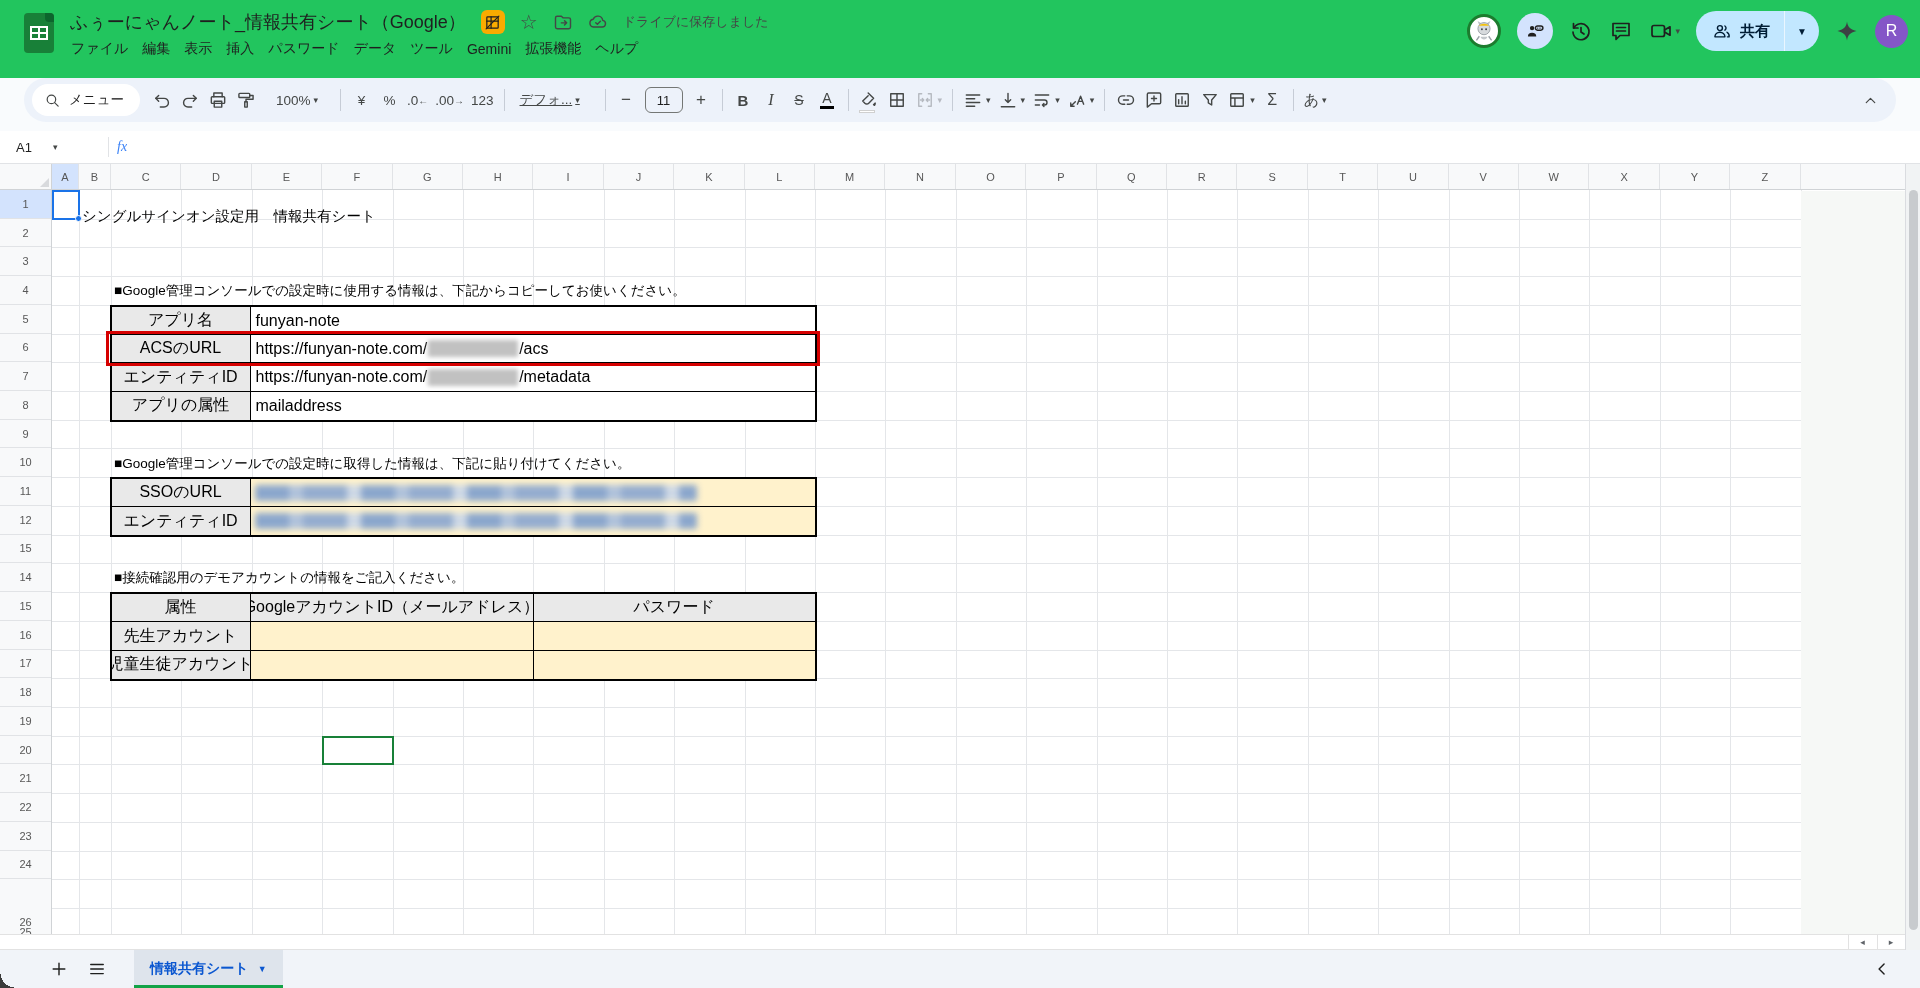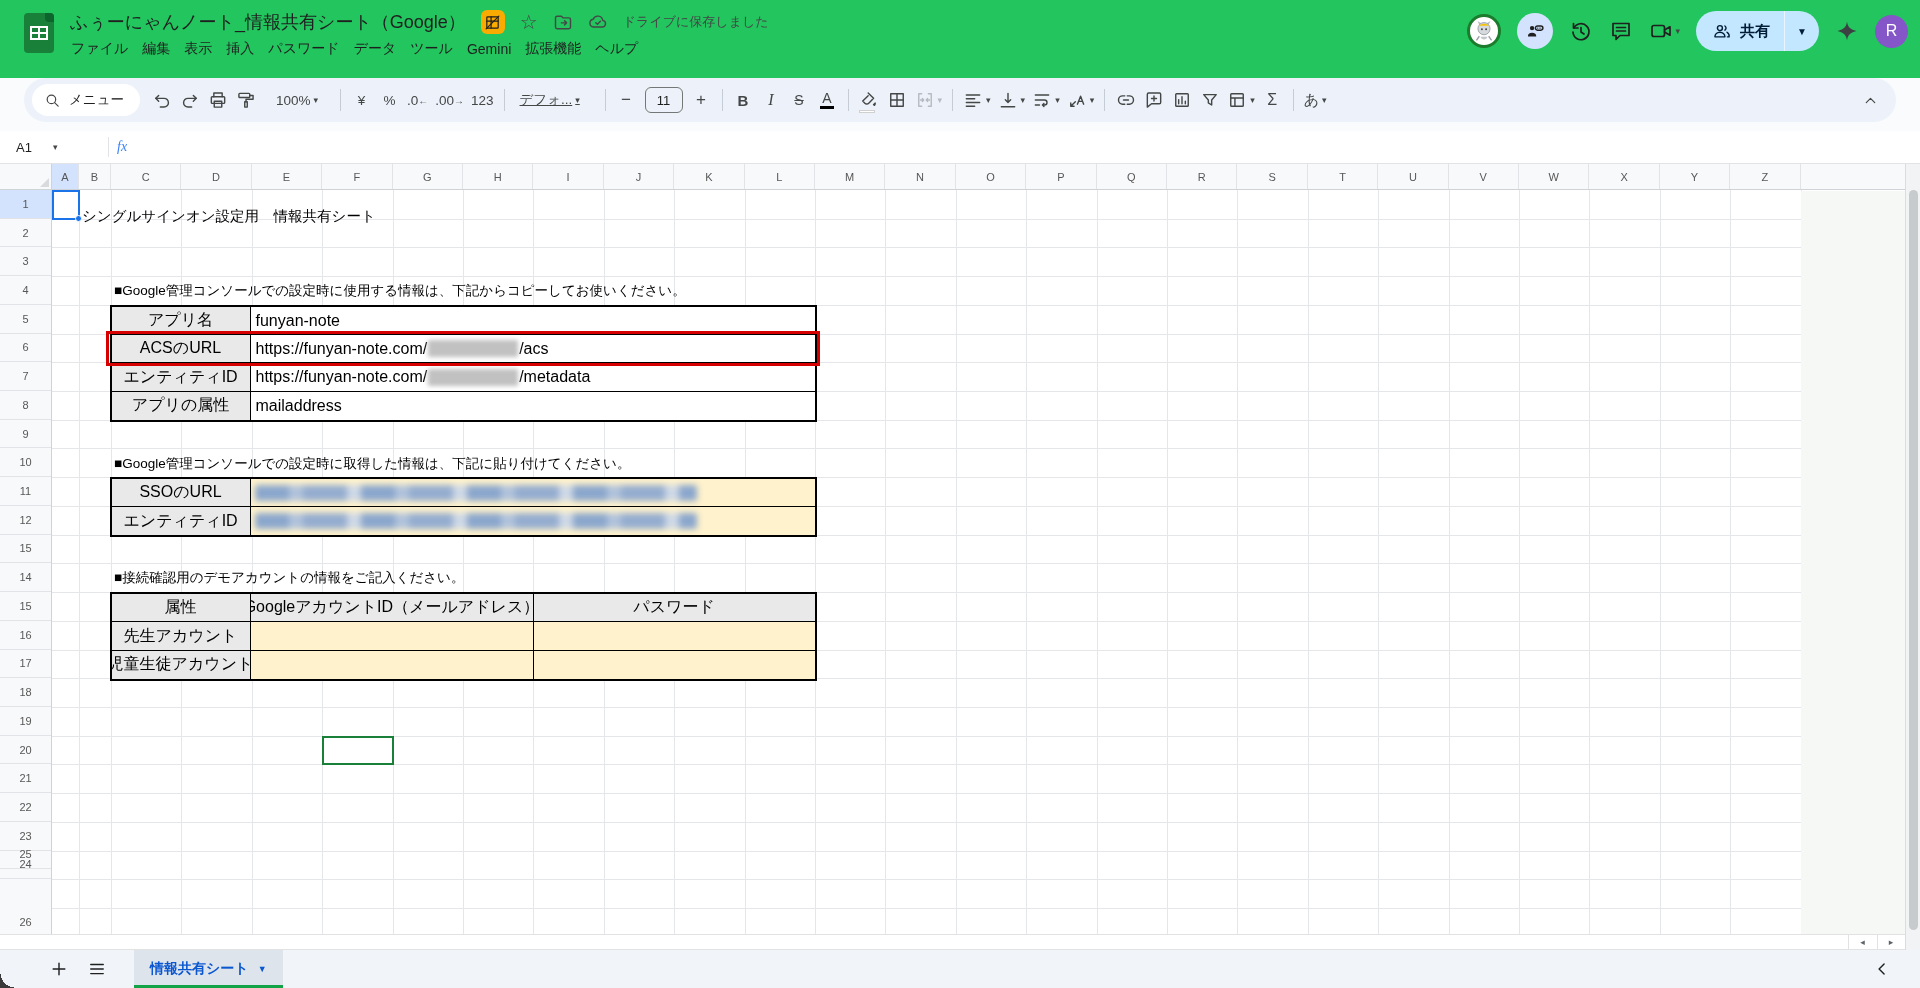--- a/index.html
+++ b/index.html
@@ -489,21 +489,21 @@
       <div class="rowh" style="top: 402.08px; height: 28.72px;">15</div>
       <div class="rowh" style="top: 430.8px; height: 28.72px;">16</div>
       <div class="rowh" style="top: 459.52px; height: 28.72px;">17</div>
       <div class="rowh" style="top: 488.24px; height: 28.72px;">18</div>
       <div class="rowh" style="top: 516.96px; height: 28.72px;">19</div>
       <div class="rowh" style="top: 545.68px; height: 28.72px;">20</div>
       <div class="rowh" style="top: 574.4px; height: 28.72px;">21</div>
       <div class="rowh" style="top: 603.12px; height: 28.72px;">22</div>
       <div class="rowh" style="top: 631.84px; height: 28.72px;">23</div>
       <div class="rowh" style="top: 660.56px; height: 28.72px;">24</div>
-      <div class="rowh" style="top: 650px; height: 28.72px;">25</div>
+      <div class="rowh" style="top: 728px; height: 28.72px;">25</div>
       <div class="rowh" style="top: 718px; height: 28.72px;">26</div>
     </div>
   <div class="corner"></div>
 
   <div class="sel-cell" id="sel-cell" style="left: 52px; top: 26px; width: 28px; height: 29.72px;">
       <span class="sel-handle"></span>
     </div>
   <div class="collab-cell" id="collab-cell" style="left: 322.2px; top: 571.68px; width: 71.4px; height: 29.72px;"></div>
 
   <div class="cellline" style="left:82px; top:38px; font-size:14.5px;">シングルサインオン設定用　情報共有シート</div>

